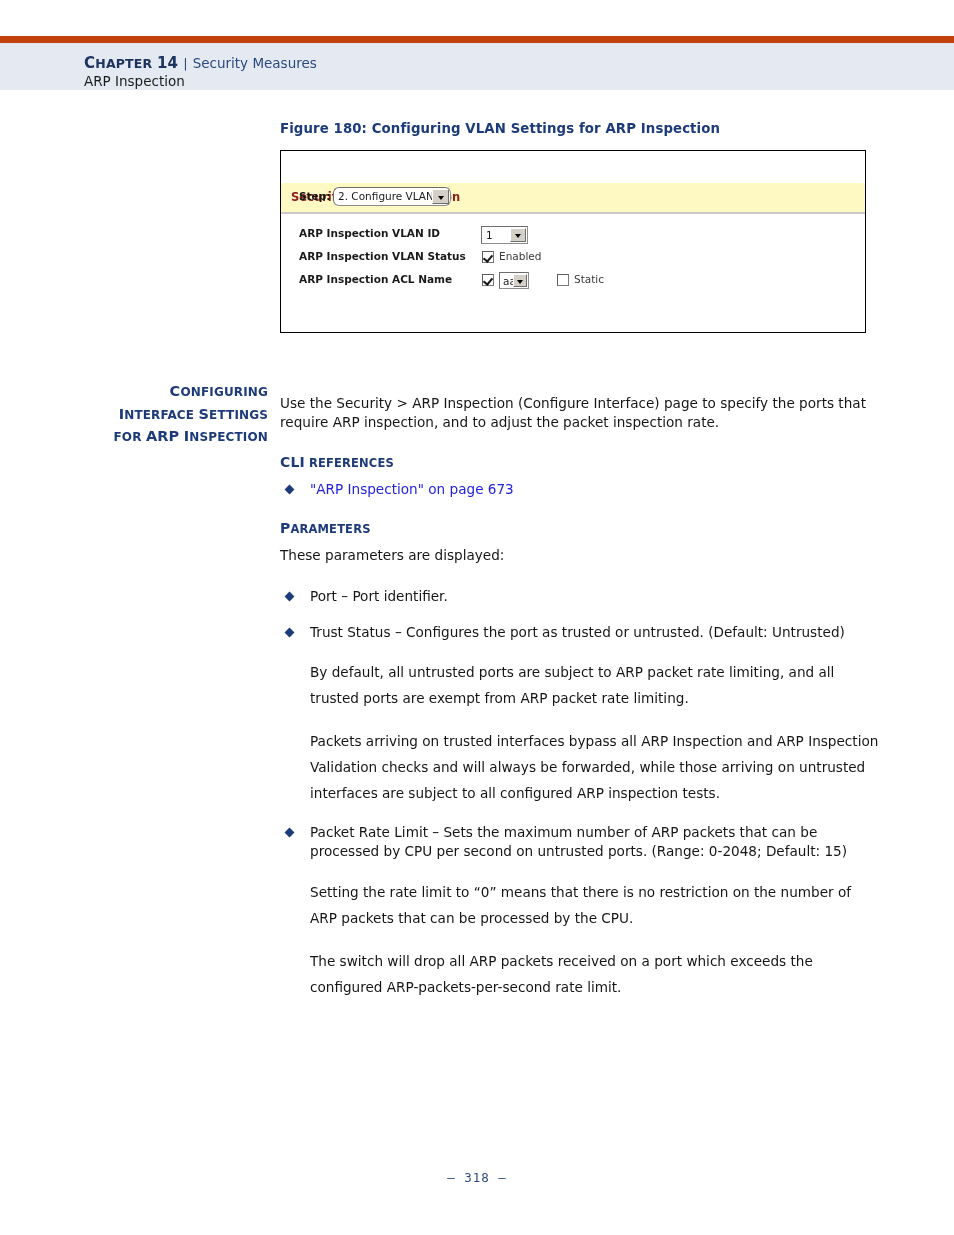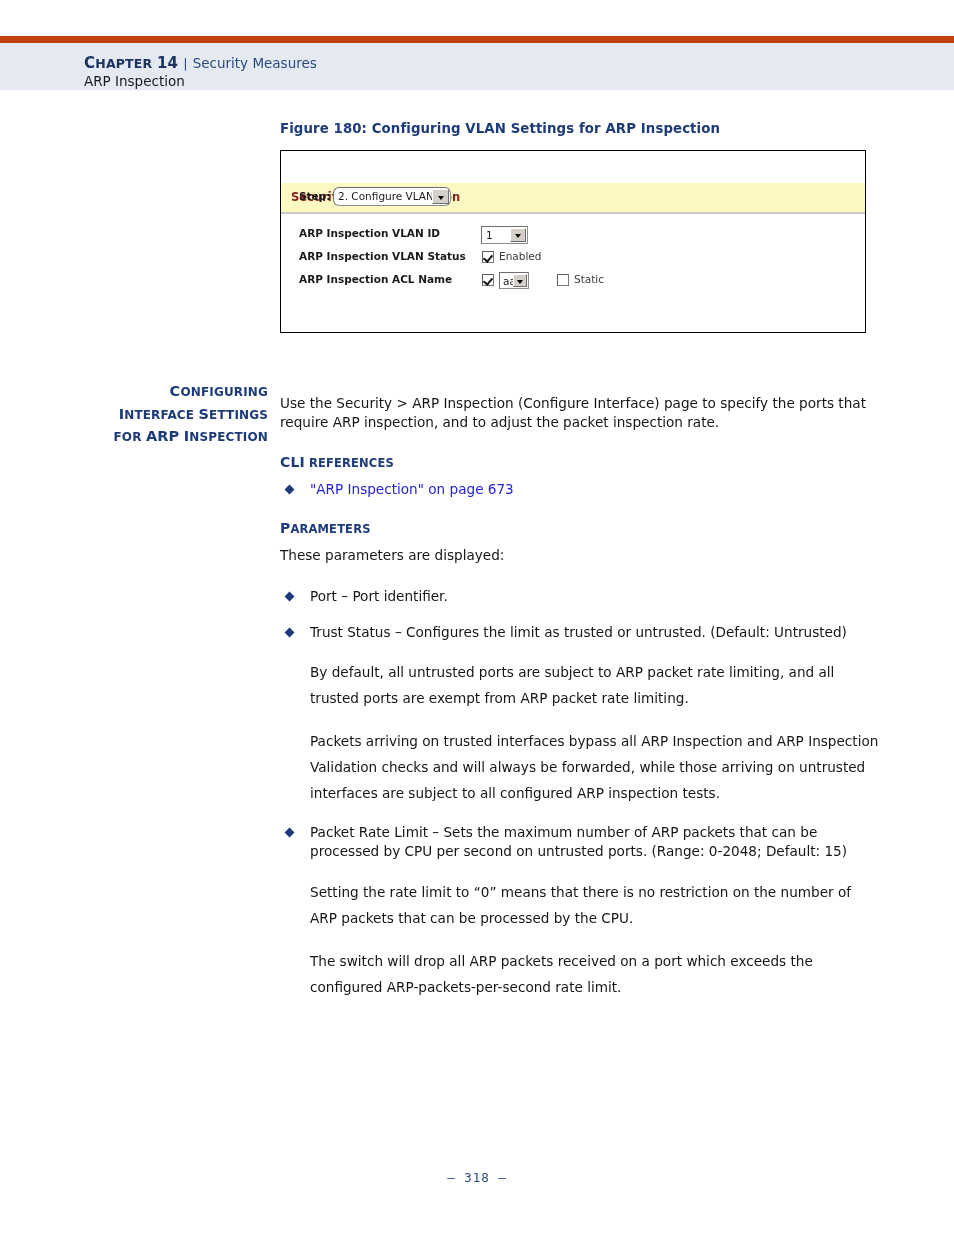--- a/index.html
+++ b/index.html
@@ -444,21 +444,21 @@
 
   <div class="spacer-22"></div>
 
   <div class="bullet-item">
     <span class="dia"></span><span class="b">Port</span><span> – </span><span>Port identifier.</span>
   </div>
 
   <div class="spacer-17"></div>
 
   <div class="bullet-item">
-    <span class="dia"></span><span class="b">Trust Status</span><span> – </span><span>Configures the limit as trusted or untrusted. (Default: Untrusted)</span>
+    <span class="dia"></span><span class="b">Trust Status</span><span> – </span><span>Configures the port as trusted or untrusted. (Default: Untrusted)</span>
   </div>
 
   <div class="spacer-17"></div>
 
   <div class="sub-para">By default, all untrusted ports are subject to ARP packet rate limiting, and all trusted ports are exempt from ARP packet rate limiting.</div>
 
   <div class="spacer-17"></div>
 
   <div class="sub-para">Packets arriving on trusted interfaces bypass all ARP Inspection and ARP Inspection Validation checks and will always be forwarded, while those arriving on untrusted interfaces are subject to all configured ARP inspection tests.</div>
 

